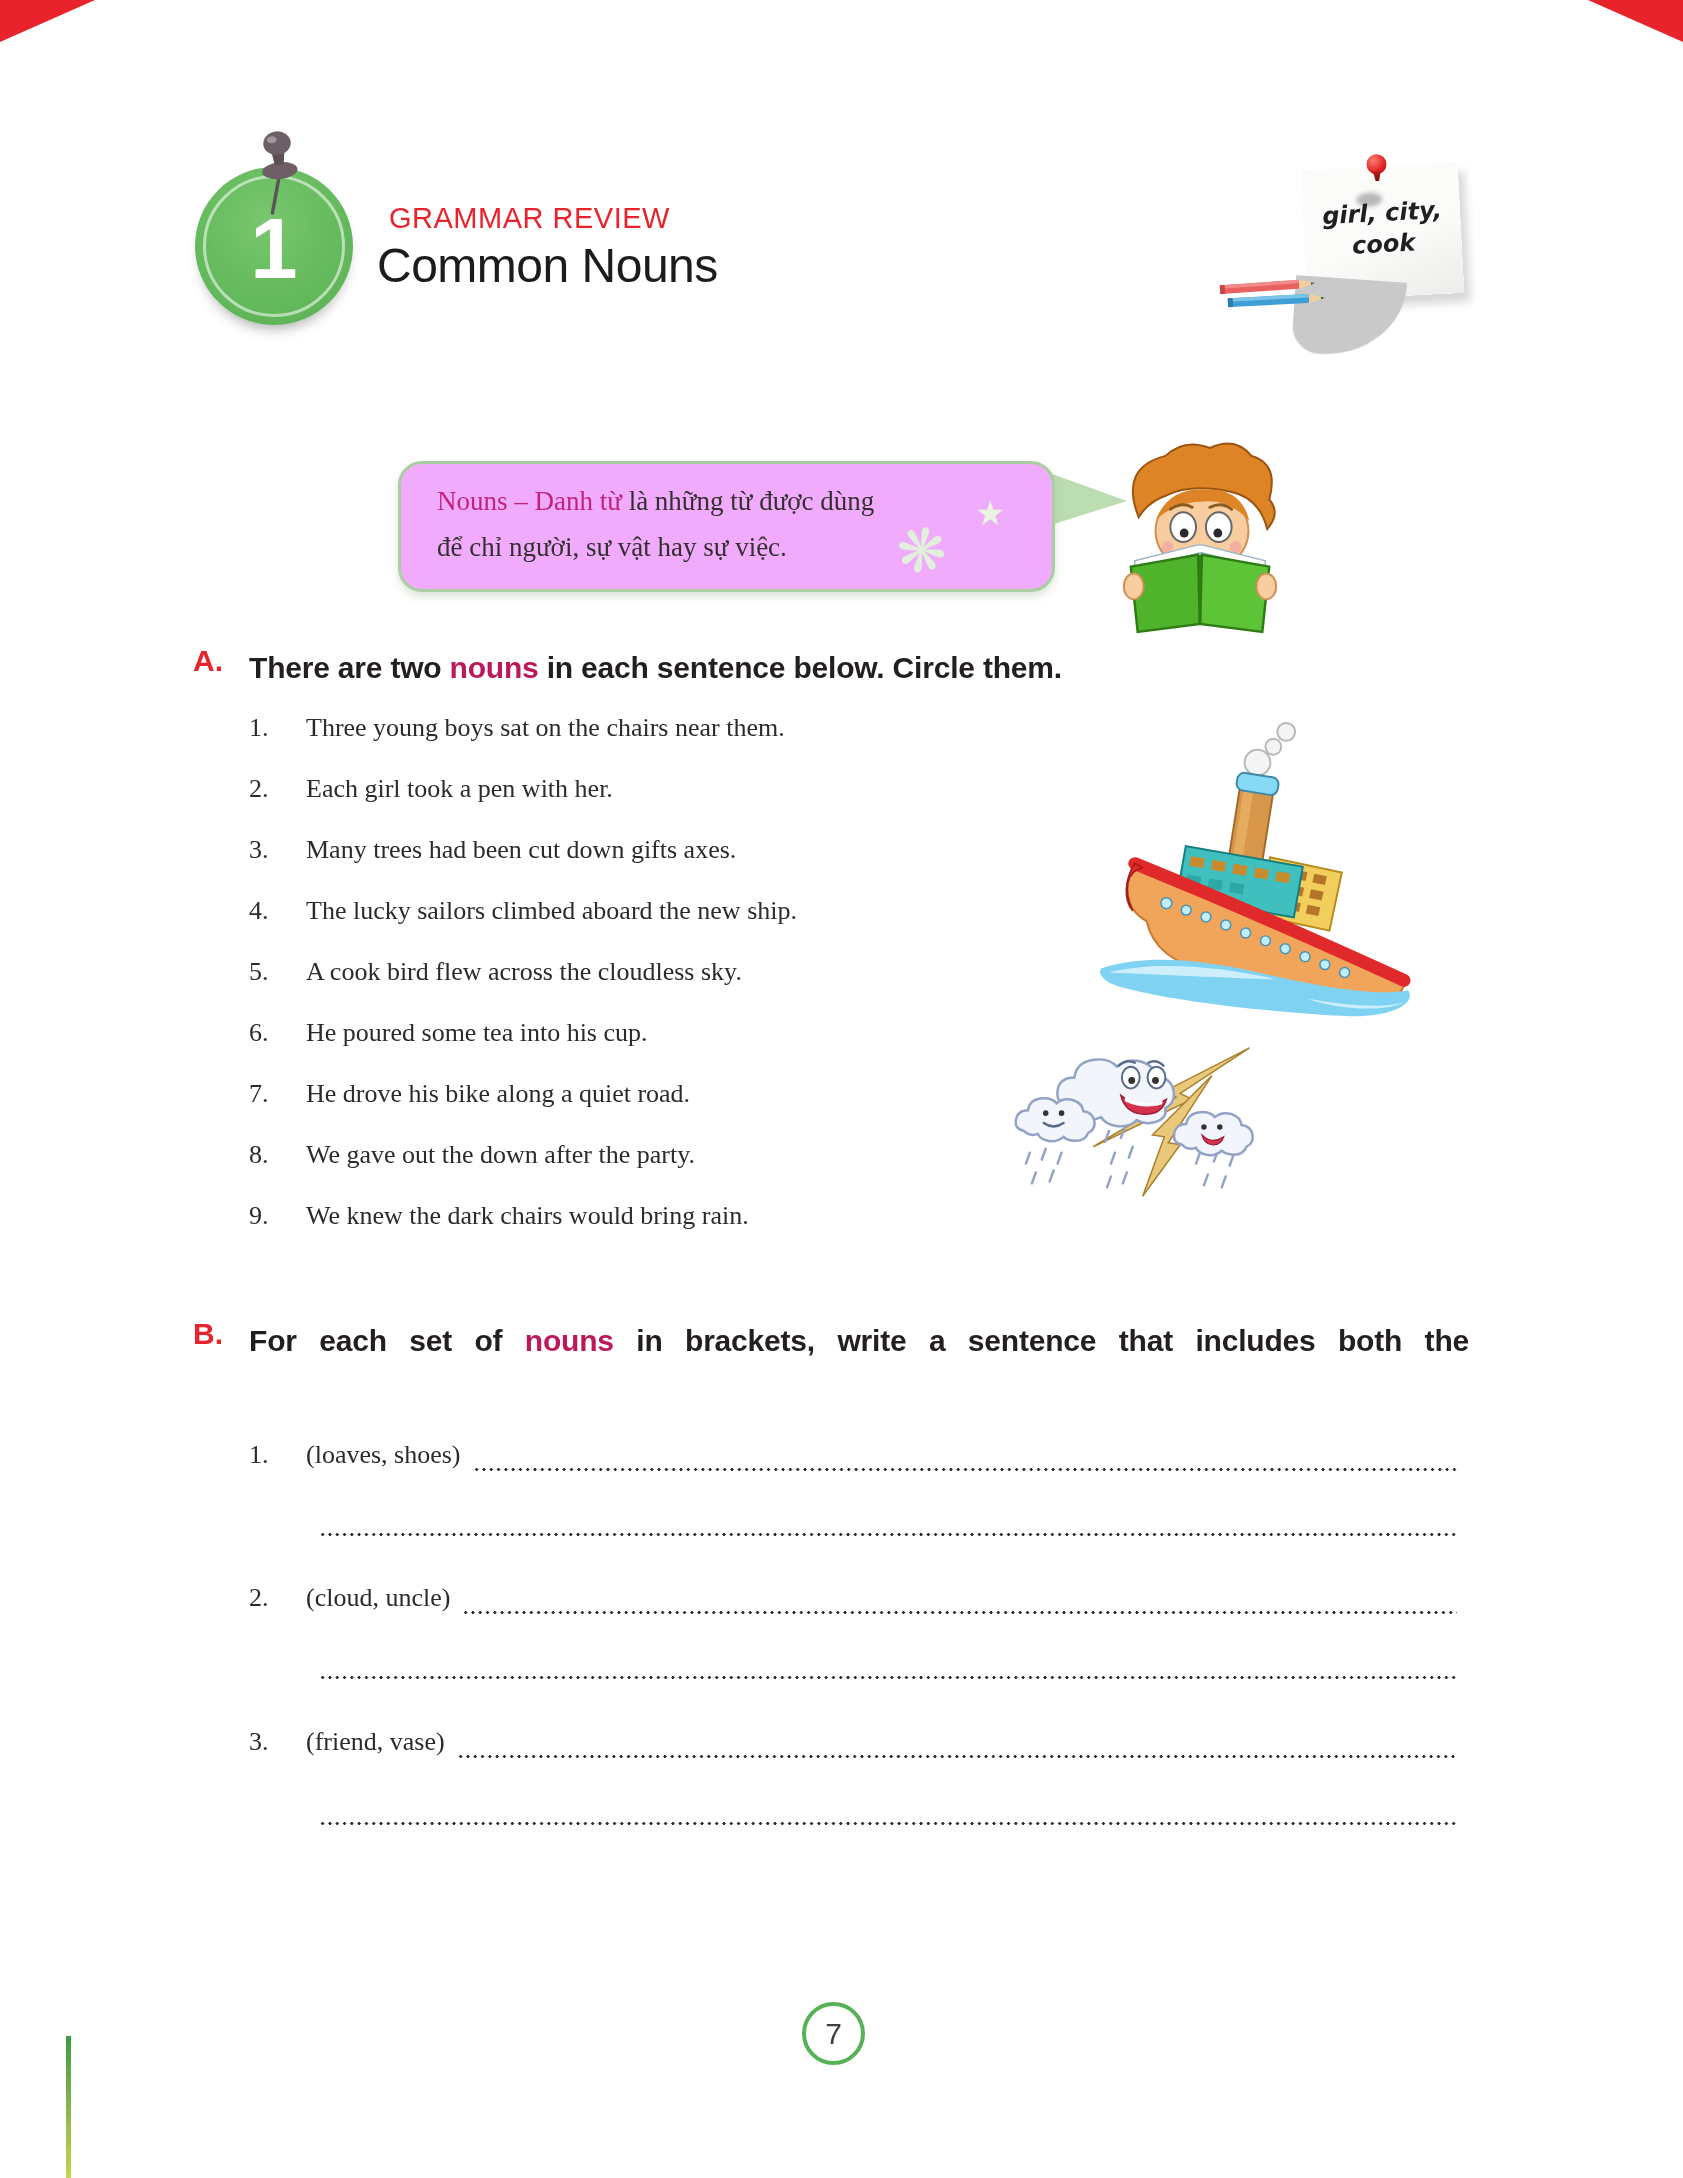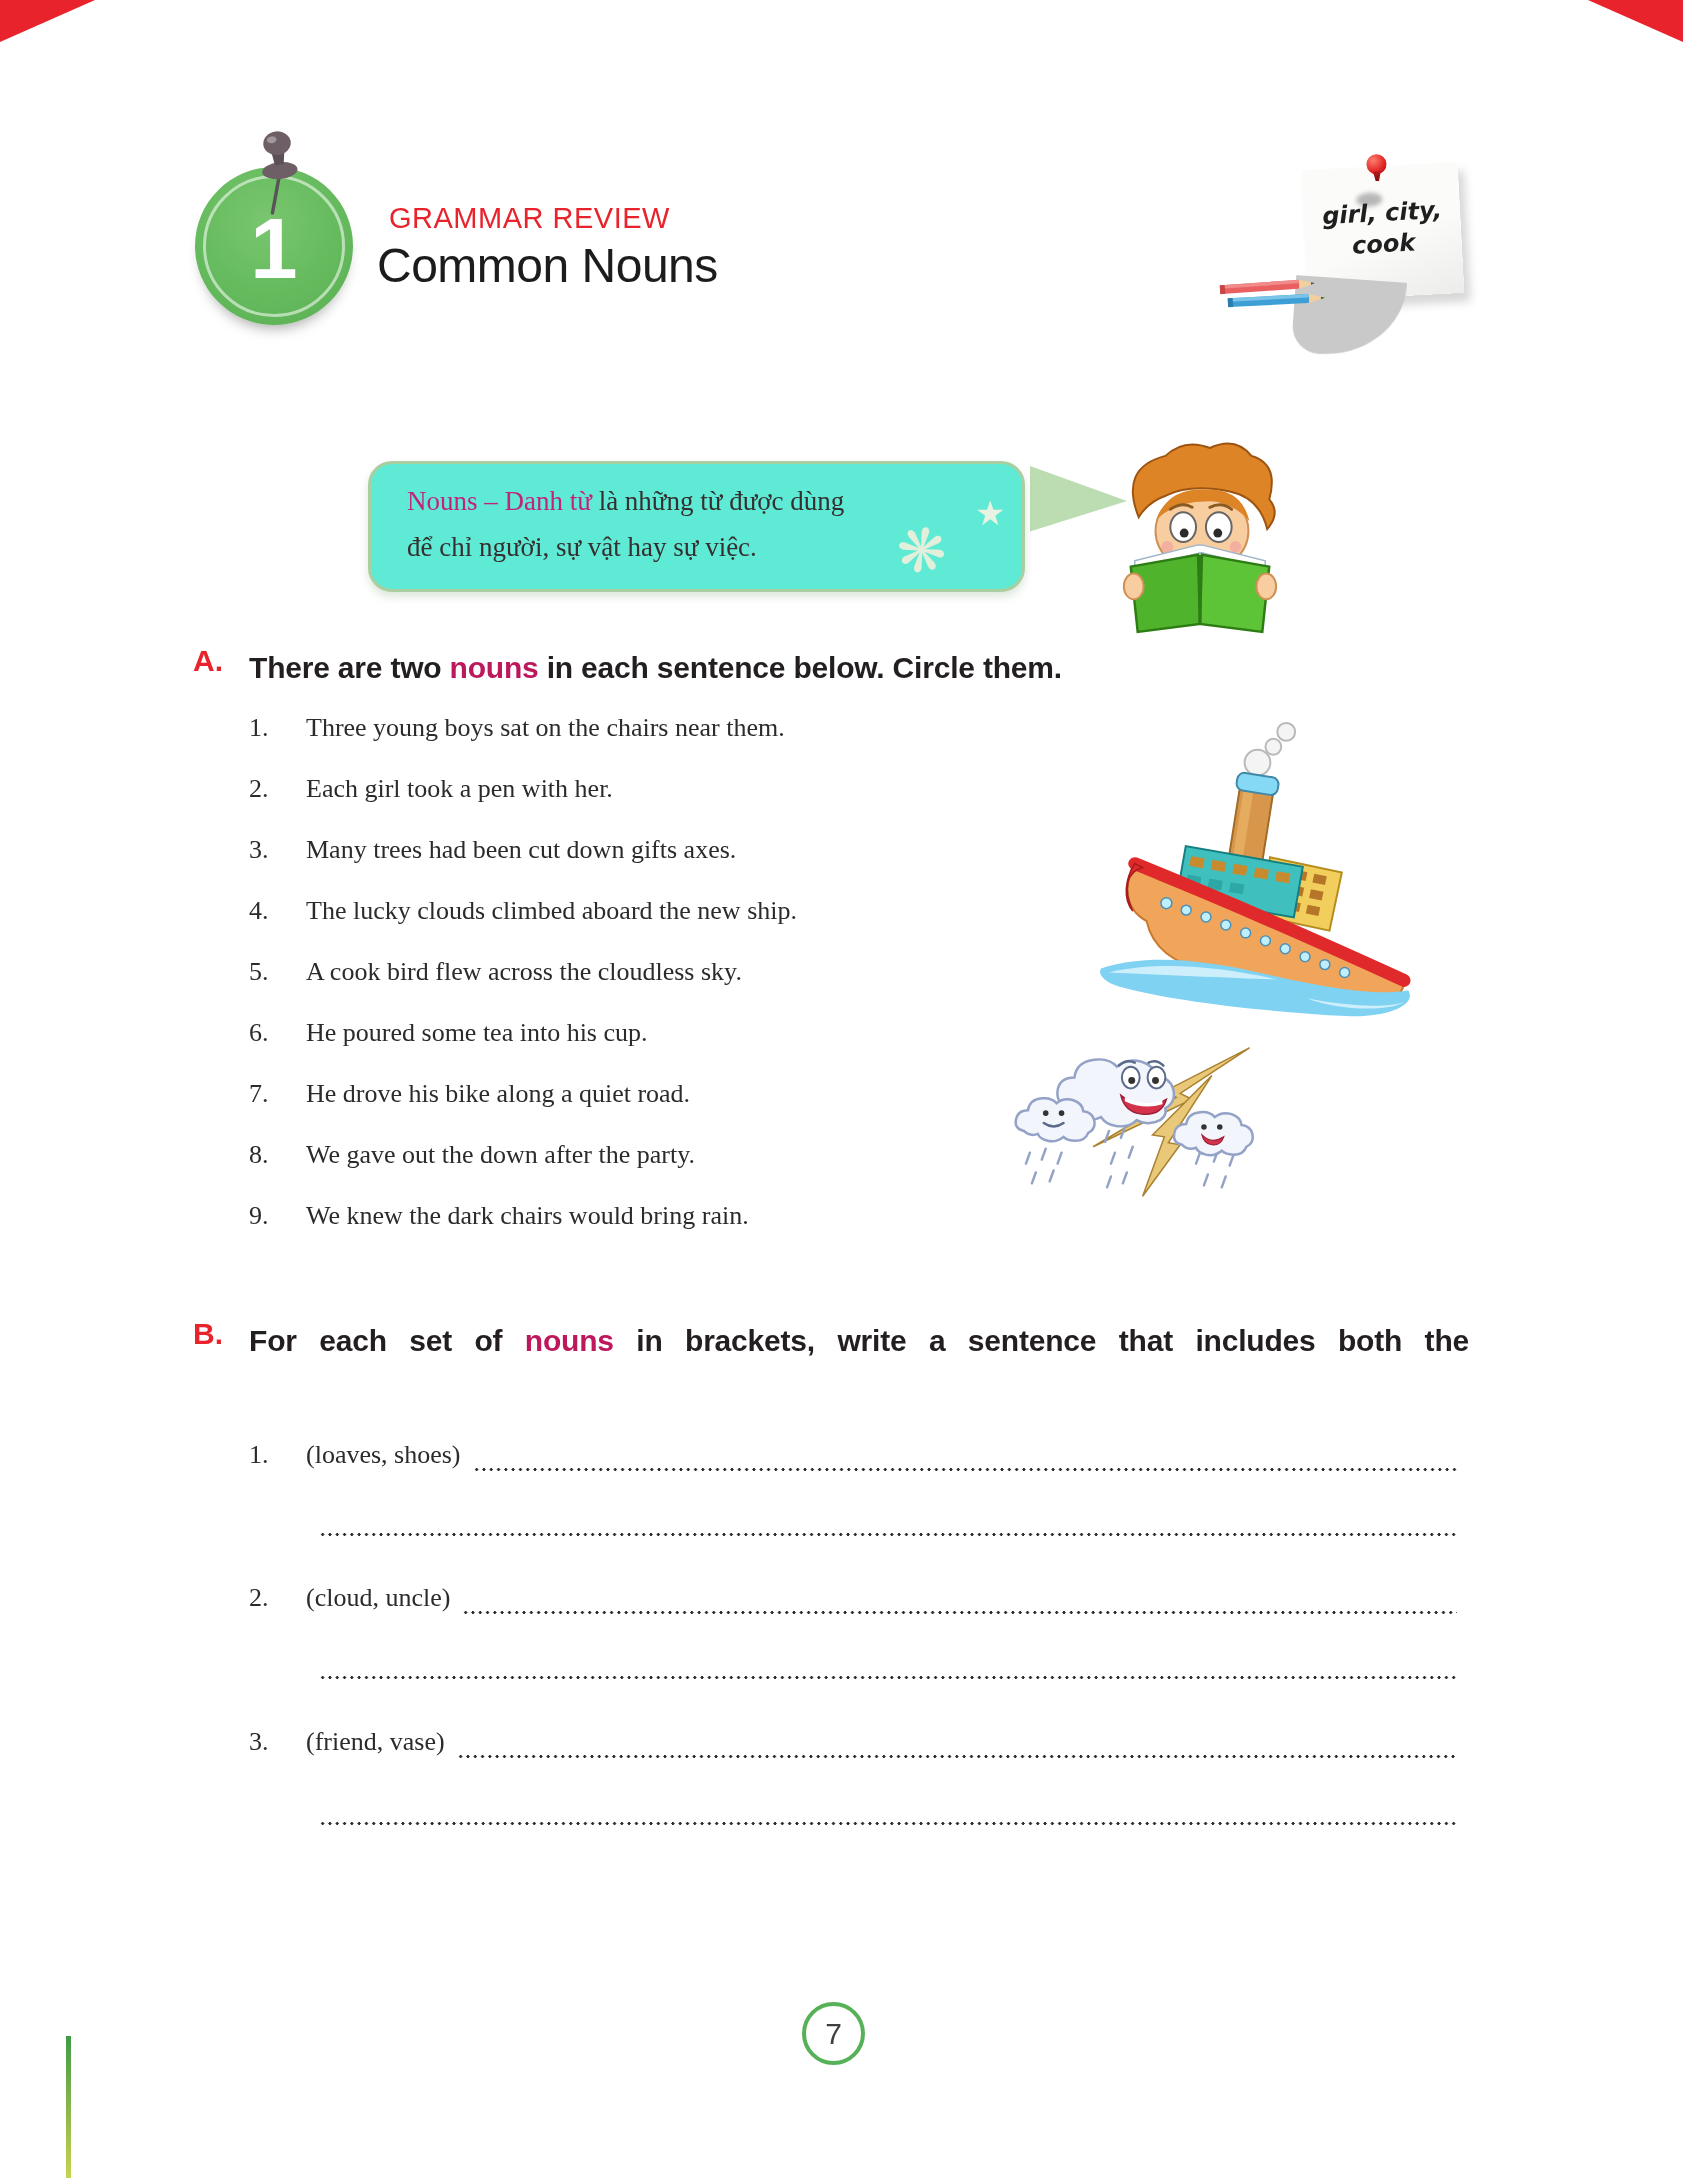--- a/index.html
+++ b/index.html
@@ -33,21 +33,21 @@
         line-height:31px;color:#1f1f1f;}
   .note-pinshadow{position:absolute;left:53px;top:26px;width:26px;height:14px;background:#9b9b9b;
         border-radius:50%;filter:blur(2px);opacity:.7;}
   .note-pin{position:absolute;left:65px;top:-12px;width:20px;height:20px;border-radius:50%;
         background:radial-gradient(circle at 35% 30%,#ff7d71,#e02424 60%,#9d0f0f);}
   .note-pin::after{content:"";position:absolute;left:6px;top:17px;width:8px;height:10px;
         background:linear-gradient(#b51c1c,#7e0d0d);clip-path:polygon(0 0,100% 0,70% 100%,30% 100%);}
   .pencils{position:absolute;left:1216px;top:277px;width:111px;height:36px;}
 
   
-  .bubble{position:absolute;left:368px;top:461px;width:651px;height:125px;background:#5eead4;
+  .bubble{position:absolute;left:398px;top:461px;width:651px;height:125px;background:#f0abfc;
       border:3.5px solid #a9cfa1;border-radius:24px;box-shadow:0 5px 9px rgba(120,160,110,.25);}
   .bubble-text{position:absolute;left:36px;top:14px;right:26px;font-family:"Liberation Serif",serif;
       font-size:27px;line-height:46px;color:#35302f;}
   .hl{color:#c2247c;}
   .bubble-tail{position:absolute;left:1030px;top:463px;width:97px;height:73px;background:#bcdcb2;
       clip-path:polygon(0 4%,100% 52%,0 94%);}
   .watermark-flower{position:absolute;left:896px;top:515px;font-size:61px;color:#e2efdb;transform:rotate(12deg);}
   .watermark-star{position:absolute;left:975px;top:493px;font-size:34px;color:#e9f3e2;}
 
   .illu{position:absolute;}
@@ -250,21 +250,21 @@
     <div class="a-row">
         <span class="num">2.</span>
         <span>Each girl took a pen with her.</span>
       </div>
     <div class="a-row">
         <span class="num">3.</span>
         <span>Many trees had been cut down gifts axes.</span>
       </div>
     <div class="a-row">
         <span class="num">4.</span>
-        <span>The lucky clouds climbed aboard the new ship.</span>
+        <span>The lucky sailors climbed aboard the new ship.</span>
       </div>
     <div class="a-row">
         <span class="num">5.</span>
         <span>A cook bird flew across the cloudless sky.</span>
       </div>
     <div class="a-row">
         <span class="num">6.</span>
         <span>He poured some tea into his cup.</span>
       </div>
     <div class="a-row">

